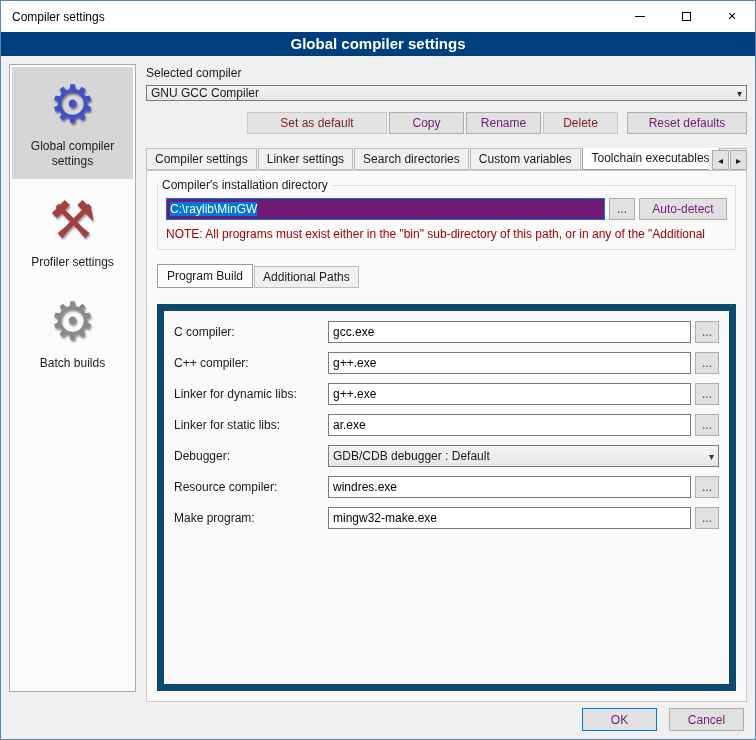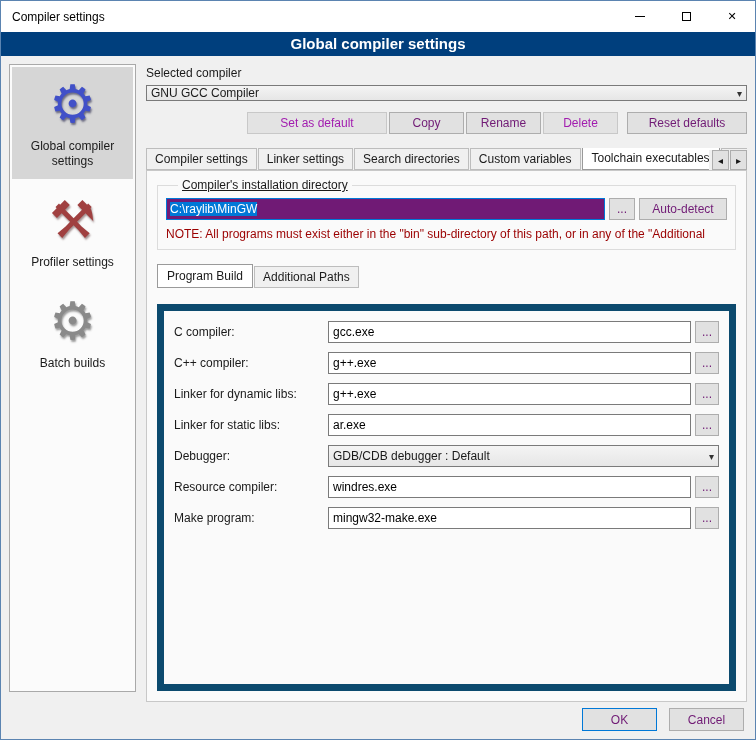--- a/index.html
+++ b/index.html
@@ -53,21 +53,21 @@
     display: flex; align-items: center; padding: 0 4px; cursor: default;
   }
   .combo .combo-text { flex: 1; overflow: hidden; white-space: nowrap; }
   .combo .combo-arrow { font-size: 10px; color: #333; padding-left: 4px; }
 
   .btn {
     height: 22px; background: #e1e1e1; border: 1px solid #adadad;
     font-family: "Liberation Sans", sans-serif; font-size: 12px; color: #701a75;
     cursor: default; padding: 0 6px;
   }
-  .btn.disabled { background: #e3e3e3; border-color: #c8c8c8; color: #a21caf; }
+  .btn.disabled { background: #e3e3e3; border-color: #c8c8c8; color: #7f1d1d; }
   .btn.default-btn { border: 1px solid #0078d7; }
 
   .btn-row { display: flex; justify-content: flex-end; gap: 2px; margin-top: 11px; }
   .btn-row .w140 { width: 140px; }
   .btn-row .w75 { width: 75px; }
   .btn-row .w120 { width: 120px; margin-left: 7px; }
 
   
   .tabstrip { position: relative; margin-top: 14px; overflow: hidden; height: 22px; flex-shrink: 0; }
   .tabs-scroll { display: flex; align-items: flex-end; height: 22px; padding-right: 38px; }
@@ -86,21 +86,21 @@
     border: 1px solid #c8c8c8; background: #fafafa; height: 532px;
     display: flex; flex-direction: column;
   }
 
   
   .groupbox {
     margin: 14px 10px 0; border: 1px solid #dcdcdc; position: relative;
     padding: 12px 8px 8px;
   }
   .group-title {
-    position: absolute; top: -8px; left: 20px; background: #fafafa; padding: 0 4px; text-decoration: underline;
+    position: absolute; top: -8px; left: 0; background: #fafafa; padding: 0 4px;
   }
   .dir-row { display: flex; gap: 4px; }
   .fake-input {
     flex: 1; height: 22px; background: #701a75; border: 1px solid #0078d7;
     display: flex; align-items: center; padding: 0 3px; overflow: hidden; cursor: text;
   }
   .fake-input .sel { background: var(--selection, #0078d7); color: #fff; white-space: nowrap; }
   .btn.dots { width: 26px; flex-shrink: 0; }
   .btn.autodetect { width: 88px; flex-shrink: 0; }
   .note {

